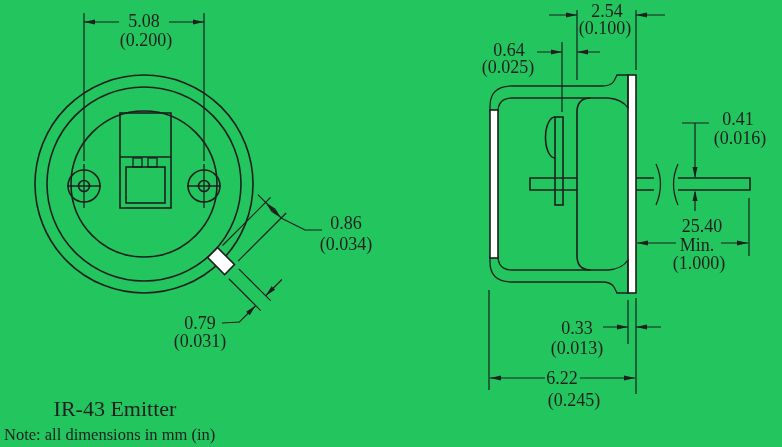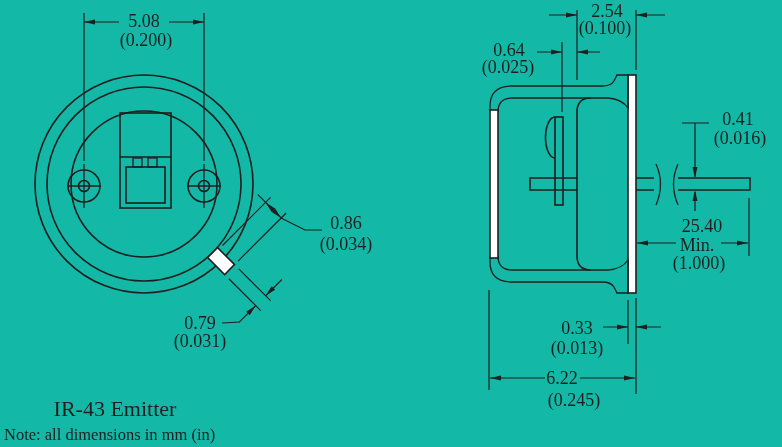--- a/index.html
+++ b/index.html
@@ -1,16 +1,16 @@
 <!DOCTYPE html>
 <html><head>
 <meta charset="utf-8">
 <style>
   html,body{margin:0;padding:0;background:#ffffff;}
-  #stage{position:relative;width:782px;height:447px;background:#14b8a6;overflow:hidden;
+  #stage{position:relative;width:782px;height:447px;background:#22c55e;overflow:hidden;
          font-family:"Liberation Serif", serif;}
   svg{display:block;}
   .ln{stroke:#1f1f1f;fill:none;stroke-width:1.6;}
   .thin{stroke:#1f1f1f;fill:none;stroke-width:1.3;}
   .dim{stroke:#1f1f1f;fill:none;stroke-width:1.2;}
   .ah{fill:#1f1f1f;stroke:none;}
   .whitefill{fill:#ffffff;}
   text{fill:#1f1f1f;font-family:"Liberation Serif", serif;}
   .dimtxt{font-size:18px;text-anchor:middle;}
   .titletxt{font-size:22px;text-anchor:middle;}

